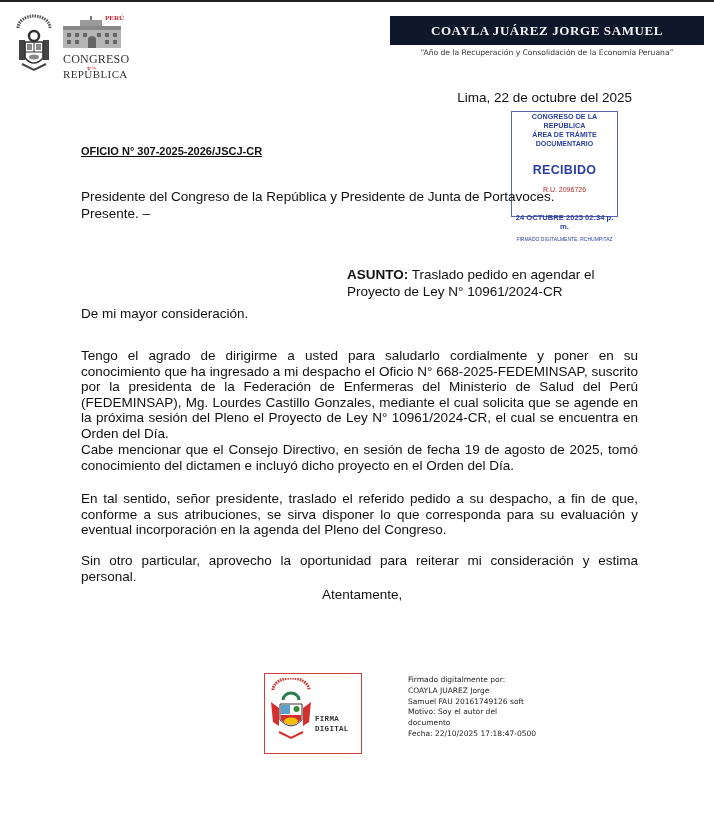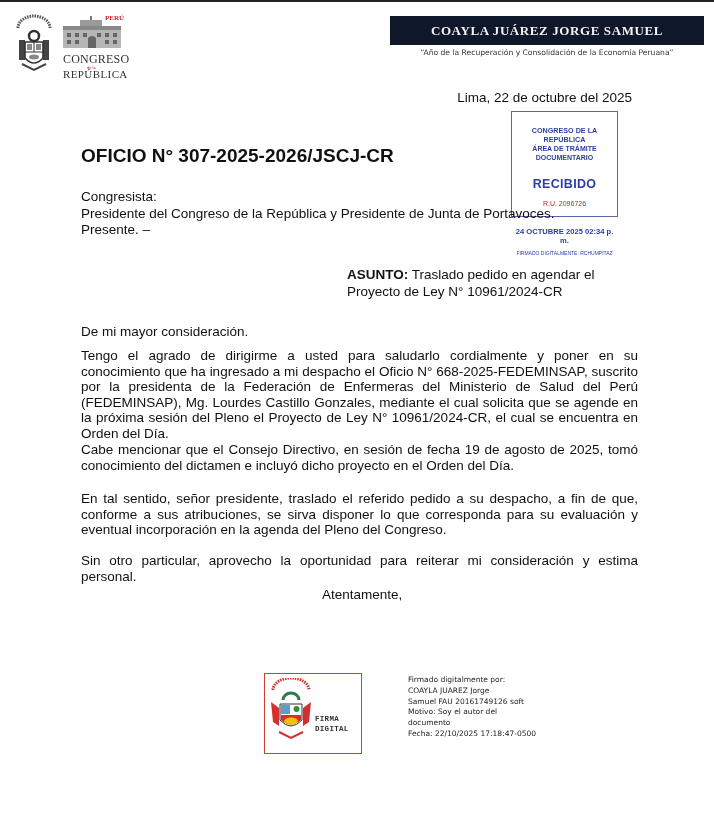--- a/index.html
+++ b/index.html
@@ -13,37 +13,37 @@
   .congreso-logo .l1 { position: absolute; left: 3px; top: 38px; font-family: "Liberation Serif", serif; font-size: 12px; color: #333; letter-spacing: 0.2px; }
   .congreso-logo .dela { position: absolute; left: 27px; top: 51px; font-size: 4px; color: #c3262e; }
   .congreso-logo .l2 { position: absolute; left: 3px; top: 54px; font-family: "Liberation Serif", serif; font-size: 11px; color: #333; letter-spacing: 0.4px; }
 
   .name-banner { position: absolute; left: 390px; top: 16px; width: 314px; height: 29px; background: #0f172a; color: #f2f2f2; font-family: "Liberation Serif", serif; font-weight: bold; font-size: 13px; text-align: center; line-height: 29px; letter-spacing: 0.6px; }
   .year-motto { position: absolute; left: 390px; top: 48px; width: 314px; text-align: center; font-family: "DejaVu Sans", sans-serif; font-size: 7.6px; color: #333; }
 
   .date-line { position: absolute; left: 420px; top: 90px; width: 212px; text-align: right; font-size: 13.5px; }
 
   .stamp { position: absolute; left: 511px; top: 111px; width: 107px; height: 106px; border: 1.5px solid #5a64a8; text-align: center; color: #2b3fa0; }
-  .stamp .s1 { margin-top: 14px; font-size: 7.2px; font-weight: bold; line-height: 9px; }
+  .stamp .s1 { margin-top: 0; font-size: 7.2px; font-weight: bold; line-height: 9px; }
   .stamp .s2 { font-size: 7px; font-weight: bold; line-height: 9px; }
   .stamp .s3 { font-size: 12.5px; font-weight: bold; margin-top: 15px; letter-spacing: 0.3px; }
   .stamp .s4 { font-size: 7px; color: #b02a2a; margin-top: 9px; }
   .stamp .s5 { font-size: 7.6px; font-weight: bold; margin-top: 20px; }
   .stamp .s6 { font-size: 5px; margin-top: 5px; }
 
-  .oficio { position: absolute; left: 81px; top: 145px; font-size: 19px; font-weight: bold; }
+  .oficio { position: absolute; left: 81px; top: 145px; font-size: 11px; font-weight: bold; text-decoration: underline; }
 
   .addressee { position: absolute; left: 81px; top: 189px; font-size: 13.5px; line-height: 16.5px; }
   .addressee .b { font-weight: bold; }
 
   .asunto { position: absolute; left: 347px; top: 267px; width: 300px; font-size: 13.5px; line-height: 16.5px; }
   .asunto .b { font-weight: bold; }
 
   .para { position: absolute; left: 81px; width: 557px; font-size: 13.5px; line-height: 15.5px; text-align: justify; }
-  .p-greet { top: 324px; }
+  .p-greet { top: 306px; }
   .p1 { top: 348px; }
   .p2 { top: 442px; }
   .p3 { top: 491px; }
   .p4 { top: 553px; }
 
   .closing { position: absolute; left: 322px; top: 587px; font-size: 13.5px; }
 
   .sig-box { position: absolute; left: 264px; top: 673px; width: 98px; height: 81px; border: 1.5px solid #d43b3b; }
   .sig-emblem { position: absolute; left: 4px; top: 4px; width: 44px; height: 62px; }
   .sig-label { position: absolute; left: 50px; top: 40px; font-family: "Liberation Mono", monospace; font-weight: bold; font-size: 7.5px; line-height: 10px; color: #333; letter-spacing: 0.3px; }
@@ -105,21 +105,20 @@
   <div class="s2">ÁREA DE TRÁMITE DOCUMENTARIO</div>
   <div class="s3">RECIBIDO</div>
   <div class="s4">R.U. 2096726</div>
   <div class="s5">24 OCTUBRE 2025  02:34 p. m.</div>
   <div class="s6">FIRMADO DIGITALMENTE: RCHUMPITAZ</div>
 </div>
 
 <div class="oficio">OFICIO N° 307-2025-2026/JSCJ-CR</div>
 
 <div class="addressee">
-  <div>Congresista:</div>
   <div>Presidente del Congreso de la República y Presidente de Junta de Portavoces.</div>
   <div>Presente. –</div>
 </div>
 
 <div class="asunto"><span class="b">ASUNTO:</span><span> Traslado pedido en agendar el Proyecto de Ley N° 10961/2024-CR</span></div>
 
 <div class="para p-greet">De mi mayor consideración.</div>
 <div class="para p1">Tengo el agrado de dirigirme a usted para saludarlo cordialmente y poner en su conocimiento que ha ingresado a mi despacho el Oficio N° 668-2025-FEDEMINSAP, suscrito por la presidenta de la Federación de Enfermeras del Ministerio de Salud del Perú (FEDEMINSAP), Mg. Lourdes Castillo Gonzales, mediante el cual solicita que se agende en la próxima sesión del Pleno el Proyecto de Ley N° 10961/2024-CR, el cual se encuentra en Orden del Día.</div>
 <div class="para p2">Cabe mencionar que el Consejo Directivo, en sesión de fecha 19 de agosto de 2025, tomó conocimiento del dictamen e incluyó dicho proyecto en el Orden del Día.</div>
 <div class="para p3">En tal sentido, señor presidente, traslado el referido pedido a su despacho, a fin de que, conforme a sus atribuciones, se sirva disponer lo que corresponda para su evaluación y eventual incorporación en la agenda del Pleno del Congreso.</div>

